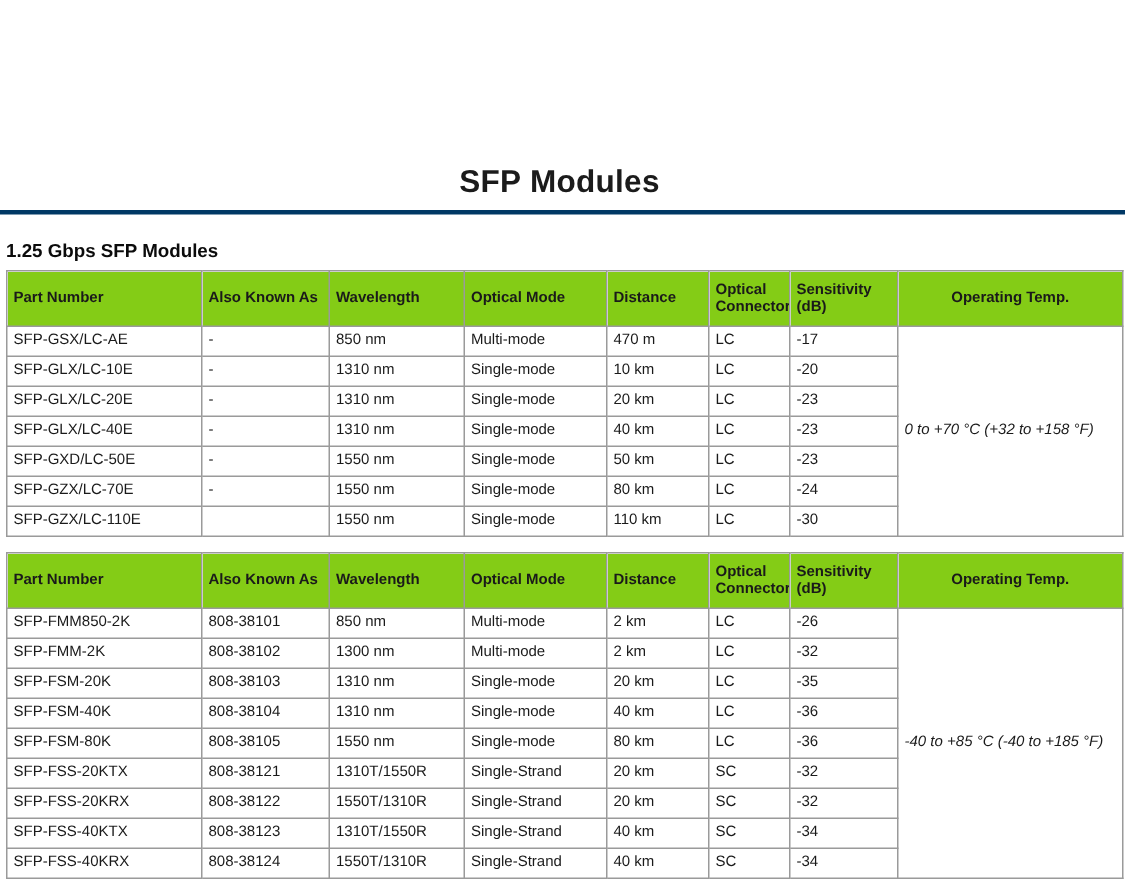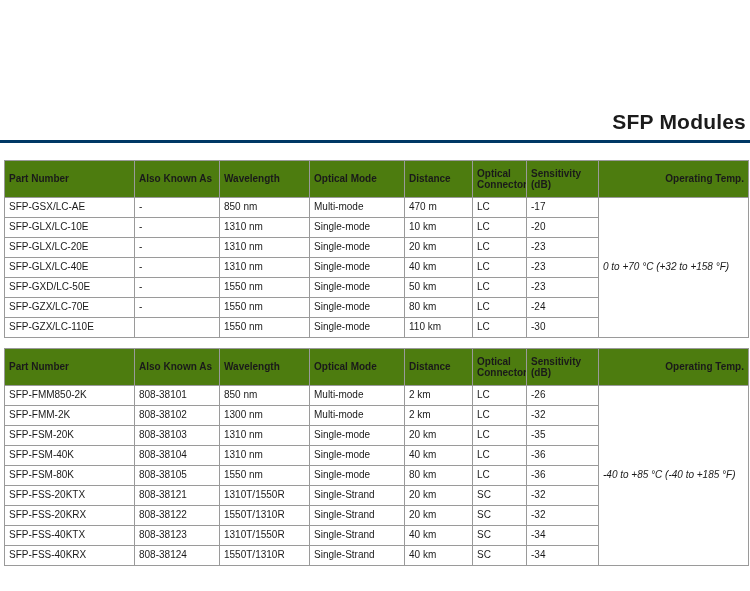--- a/index.html
+++ b/index.html
@@ -19,21 +19,21 @@
     width: 750px;
     height: 591px;
     box-sizing: border-box;
   }
   
   .page-header {
     position: absolute;
     top: 110px;
     left: 0;
     width: 750px;
-    text-align: right;
+    text-align: center;
     padding-right: 4px;
     box-sizing: border-box;
   }
   .page-header .title {
     font-size: 21px;
     font-weight: bold;
     color: #1b1b1b;
     letter-spacing: 0.2px;
     line-height: 1.1;
   }
@@ -74,34 +74,34 @@
     text-align: left;
     vertical-align: middle;
     line-height: 1.25;
     color: #1a1a1a;
     overflow: hidden;
     white-space: nowrap;
   }
   table.spec thead th {
     font-weight: bold;
     font-size: 10px;
-    background: #4d7c0f;
+    background: #84cc16;
     vertical-align: middle;
     height: 30px;
     padding-top: 3px;
     padding-bottom: 3px;
   }
   table.spec thead th.wrap {
     white-space: normal;
     line-height: 1.15;
     margin-left: 20px;
   }
   table.spec thead th.center,
   table.spec td.center {
-    text-align: right;
+    text-align: center;
   }
   table.spec tbody td {
     height: 15px;
   }
   td.optemp {
     text-align: center;
     vertical-align: middle;
     font-size: 10px;
     font-style: italic;
   }
@@ -119,20 +119,114 @@
 <body>
 
 <div class="page">
 
   <div class="page-header">
     <div class="title">SFP Modules</div>
   </div>
   <div class="header-rule"></div>
 
   <div class="content">
+
+    <div class="section">
+      <h2 class="section-title">1.25 Gbps SFP Modules</h2>
+      <table class="spec">
+        <colgroup>
+          <col class="c-part">
+            <col class="c-aka">
+            <col class="c-wave">
+            <col class="c-mode">
+          <col class="c-dist">
+            <col class="c-conn">
+            <col class="c-sens">
+            <col class="c-temp">
+        </colgroup>
+        <thead>
+          <tr>
+            <th>Part Number</th>
+            <th>Also Known As</th>
+            <th>Wavelength</th>
+            <th>Optical Mode</th>
+            <th>Distance</th>
+            <th class="wrap">Optical Connector</th>
+            <th class="wrap">Sensitivity (dB)</th>
+            <th class="center">Operating Temp.</th>
+          </tr>
+        </thead>
+        <tbody>
+          <tr>
+            <td>SFP-GSX/LC-AE</td>
+            <td>-</td>
+            <td>850 nm</td>
+            <td>Multi-mode</td>
+            <td>470 m</td>
+            <td>LC</td>
+            <td>-17</td>
+            <td class="optemp" rowspan="7">0 to +70 °C (+32 to +158 °F)</td>
+          </tr>
+          <tr>
+            <td>SFP-GLX/LC-10E</td>
+            <td>-</td>
+            <td>1310 nm</td>
+            <td>Single-mode</td>
+            <td>10 km</td>
+            <td>LC</td>
+            <td>-20</td>
+          </tr>
+          <tr>
+            <td>SFP-GLX/LC-20E</td>
+            <td>-</td>
+            <td>1310 nm</td>
+            <td>Single-mode</td>
+            <td>20 km</td>
+            <td>LC</td>
+            <td>-23</td>
+          </tr>
+          <tr>
+            <td>SFP-GLX/LC-40E</td>
+            <td>-</td>
+            <td>1310 nm</td>
+            <td>Single-mode</td>
+            <td>40 km</td>
+            <td>LC</td>
+            <td>-23</td>
+          </tr>
+          <tr>
+            <td>SFP-GXD/LC-50E</td>
+            <td>-</td>
+            <td>1550 nm</td>
+            <td>Single-mode</td>
+            <td>50 km</td>
+            <td>LC</td>
+            <td>-23</td>
+          </tr>
+          <tr>
+            <td>SFP-GZX/LC-70E</td>
+            <td>-</td>
+            <td>1550 nm</td>
+            <td>Single-mode</td>
+            <td>80 km</td>
+            <td>LC</td>
+            <td>-24</td>
+          </tr>
+          <tr>
+            <td>SFP-GZX/LC-110E</td>
+            <td></td>
+            <td>1550 nm</td>
+            <td>Single-mode</td>
+            <td>110 km</td>
+            <td>LC</td>
+            <td>-30</td>
+          </tr>
+        </tbody>
+      </table>
+    </div>
 
     <div class="section">
       <table class="spec">
         <colgroup>
           <col class="c-part">
             <col class="c-aka">
             <col class="c-wave">
             <col class="c-mode">
           <col class="c-dist">
             <col class="c-conn">
@@ -146,113 +240,20 @@
             <th>Wavelength</th>
             <th>Optical Mode</th>
             <th>Distance</th>
             <th class="wrap">Optical Connector</th>
             <th class="wrap">Sensitivity (dB)</th>
             <th class="center">Operating Temp.</th>
           </tr>
         </thead>
         <tbody>
           <tr>
-            <td>SFP-GSX/LC-AE</td>
-            <td>-</td>
-            <td>850 nm</td>
-            <td>Multi-mode</td>
-            <td>470 m</td>
-            <td>LC</td>
-            <td>-17</td>
-            <td class="optemp" rowspan="7">0 to +70 °C (+32 to +158 °F)</td>
-          </tr>
-          <tr>
-            <td>SFP-GLX/LC-10E</td>
-            <td>-</td>
-            <td>1310 nm</td>
-            <td>Single-mode</td>
-            <td>10 km</td>
-            <td>LC</td>
-            <td>-20</td>
-          </tr>
-          <tr>
-            <td>SFP-GLX/LC-20E</td>
-            <td>-</td>
-            <td>1310 nm</td>
-            <td>Single-mode</td>
-            <td>20 km</td>
-            <td>LC</td>
-            <td>-23</td>
-          </tr>
-          <tr>
-            <td>SFP-GLX/LC-40E</td>
-            <td>-</td>
-            <td>1310 nm</td>
-            <td>Single-mode</td>
-            <td>40 km</td>
-            <td>LC</td>
-            <td>-23</td>
-          </tr>
-          <tr>
-            <td>SFP-GXD/LC-50E</td>
-            <td>-</td>
-            <td>1550 nm</td>
-            <td>Single-mode</td>
-            <td>50 km</td>
-            <td>LC</td>
-            <td>-23</td>
-          </tr>
-          <tr>
-            <td>SFP-GZX/LC-70E</td>
-            <td>-</td>
-            <td>1550 nm</td>
-            <td>Single-mode</td>
-            <td>80 km</td>
-            <td>LC</td>
-            <td>-24</td>
-          </tr>
-          <tr>
-            <td>SFP-GZX/LC-110E</td>
-            <td></td>
-            <td>1550 nm</td>
-            <td>Single-mode</td>
-            <td>110 km</td>
-            <td>LC</td>
-            <td>-30</td>
-          </tr>
-        </tbody>
-      </table>
-    </div>
-
-    <div class="section">
-      <table class="spec">
-        <colgroup>
-          <col class="c-part">
-            <col class="c-aka">
-            <col class="c-wave">
-            <col class="c-mode">
-          <col class="c-dist">
-            <col class="c-conn">
-            <col class="c-sens">
-            <col class="c-temp">
-        </colgroup>
-        <thead>
-          <tr>
-            <th>Part Number</th>
-            <th>Also Known As</th>
-            <th>Wavelength</th>
-            <th>Optical Mode</th>
-            <th>Distance</th>
-            <th class="wrap">Optical Connector</th>
-            <th class="wrap">Sensitivity (dB)</th>
-            <th class="center">Operating Temp.</th>
-          </tr>
-        </thead>
-        <tbody>
-          <tr>
             <td>SFP-FMM850-2K</td>
             <td>808-38101</td>
             <td>850 nm</td>
             <td>Multi-mode</td>
             <td>2 km</td>
             <td>LC</td>
             <td>-26</td>
             <td class="optemp" rowspan="9">-40 to +85 °C (-40 to +185 °F)</td>
           </tr>
           <tr>

